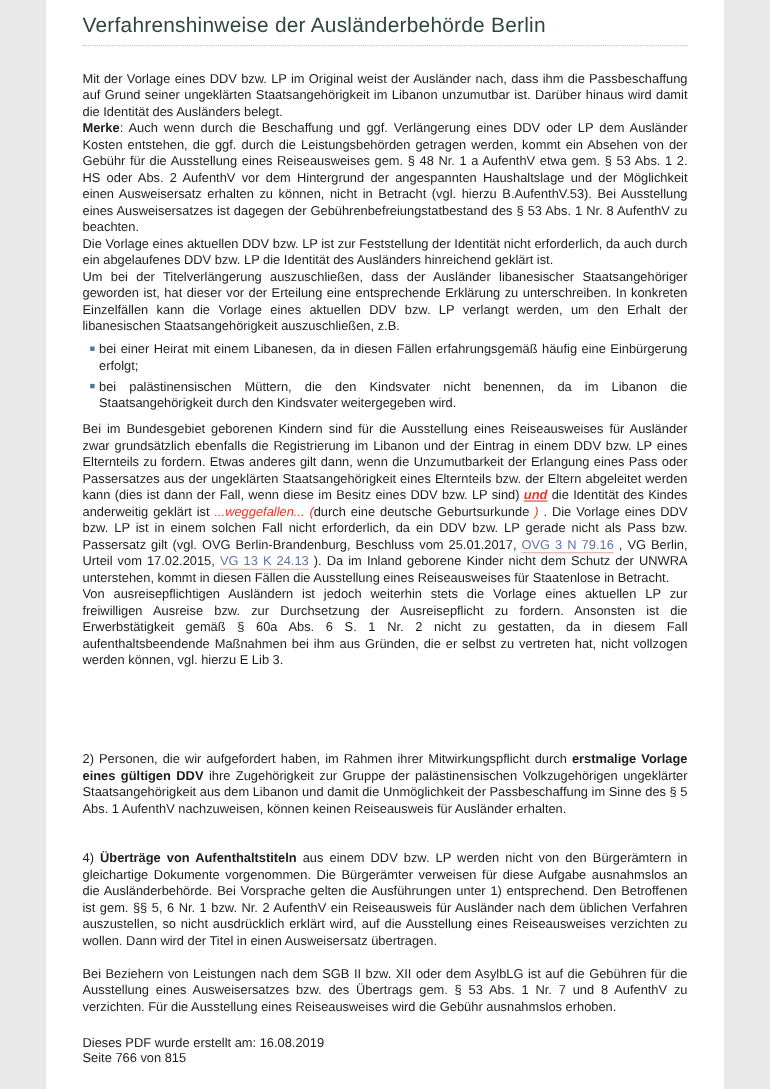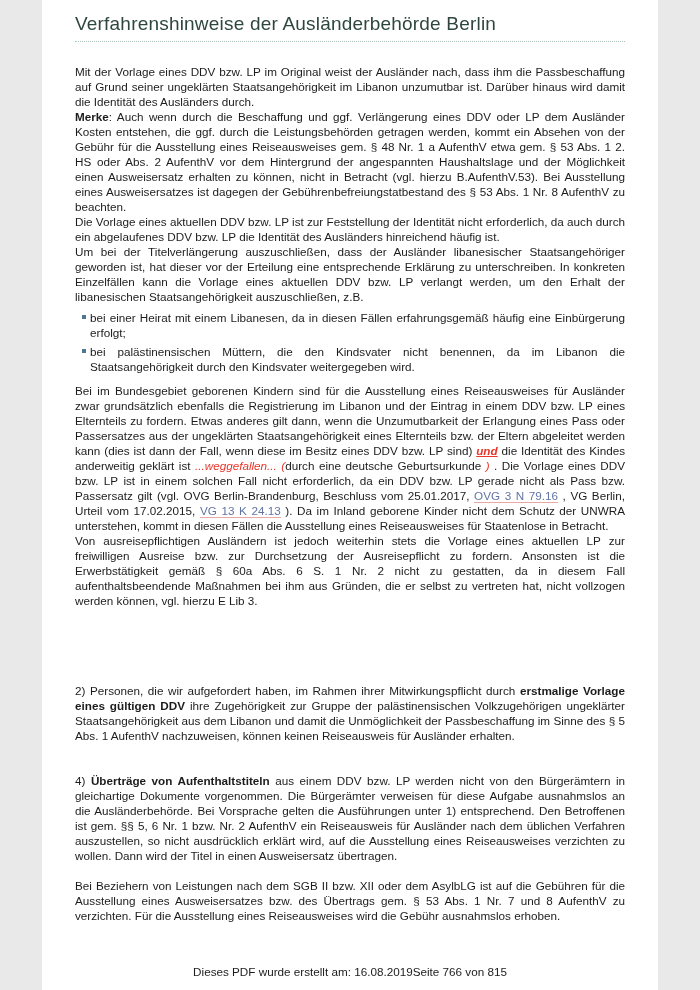--- a/index.html
+++ b/index.html
@@ -57,38 +57,39 @@
   .bullet-marker{
     position:absolute;
     left:7px;top:5px;
     width:4px;height:4px;
     background:var(--c-bullet,#4f7791);
     display:inline-block;
   }
   .footer{
     position:absolute;
     left:33px;right:33px;
-    bottom:12px;
+    bottom:22px;
     display:flex;
     justify-content:center;
     font-size:11.7px;
     color:#1c1c1c;
+    flex-direction:column;
   }
 </style>
 </head>
 <body>
 
 <div class="page">
   <h1 class="title">Verfahrenshinweise der Ausländerbehörde Berlin</h1>
   <div class="rule"></div>
   <div class="doc-body" id="doc-body">
       <div class="gap" style="height: 15px;"></div>
-      <p class="para"><span class="seg-plain">Mit der Vorlage eines DDV bzw. LP im Original weist der Ausländer nach, dass ihm die Passbeschaffung auf Grund seiner ungeklärten Staatsangehörigkeit im Libanon unzumutbar ist. Darüber hinaus wird damit die Identität des Ausländers durch.</span></p>
+      <p class="para"><span class="seg-plain">Mit der Vorlage eines DDV bzw. LP im Original weist der Ausländer nach, dass ihm die Passbeschaffung auf Grund seiner ungeklärten Staatsangehörigkeit im Libanon unzumutbar ist. Darüber hinaus wird damit die Identität des Ausländers belegt.</span></p>
       <p class="para"><span class="seg-bold">Merke</span><span class="seg-plain">: Auch wenn durch die Beschaffung und ggf. Verlängerung eines DDV oder LP dem Ausländer Kosten entstehen, die ggf. durch die Leistungsbehörden getragen werden, kommt ein Absehen von der Gebühr für die Ausstellung eines Reiseausweises gem. § 48 Nr. 1 a AufenthV etwa gem. § 53 Abs. 1 2. HS oder Abs. 2 AufenthV vor dem Hintergrund der angespannten Haushaltslage und der Möglichkeit einen Ausweisersatz erhalten zu können, nicht in Betracht (vgl. hierzu B.AufenthV.53). Bei Ausstellung eines Ausweisersatzes ist dagegen der Gebührenbefreiungstatbestand des § 53 Abs. 1 Nr. 8 AufenthV zu beachten.</span></p>
-      <p class="para"><span class="seg-plain">Die Vorlage eines aktuellen DDV bzw. LP ist zur Feststellung der Identität nicht erforderlich, da auch durch ein abgelaufenes DDV bzw. LP die Identität des Ausländers hinreichend häufig ist.</span></p>
+      <p class="para"><span class="seg-plain">Die Vorlage eines aktuellen DDV bzw. LP ist zur Feststellung der Identität nicht erforderlich, da auch durch ein abgelaufenes DDV bzw. LP die Identität des Ausländers hinreichend geklärt ist.</span></p>
       <p class="para"><span class="seg-plain">Um bei der Titelverlängerung auszuschließen, dass der Ausländer libanesischer Staatsangehöriger geworden ist, hat dieser vor der Erteilung eine entsprechende Erklärung zu unterschreiben. In konkreten Einzelfällen kann die Vorlage eines aktuellen DDV bzw. LP verlangt werden, um den Erhalt der libanesischen Staatsangehörigkeit auszuschließen, z.B.</span></p>
       <div class="bullets">
         <div class="bullet-item"><span class="bullet-marker"></span><span>bei einer Heirat mit einem Libanesen, da in diesen Fällen erfahrungsgemäß häufig eine Einbürgerung erfolgt;</span></div>
         <div class="bullet-item"><span class="bullet-marker"></span><span>bei palästinensischen Müttern, die den Kindsvater nicht benennen, da im Libanon die Staatsangehörigkeit durch den Kindsvater weitergegeben wird.</span></div>
       </div>
       <p class="para"><span class="seg-plain">Bei im Bundesgebiet geborenen Kindern sind für die Ausstellung eines Reiseausweises für Ausländer zwar grundsätzlich ebenfalls die Registrierung im Libanon und der Eintrag in einem DDV bzw. LP eines Elternteils zu fordern. Etwas anderes gilt dann, wenn die Unzumutbarkeit der Erlangung eines Pass oder Passersatzes aus der ungeklärten Staatsangehörigkeit eines Elternteils bzw. der Eltern abgeleitet werden kann (dies ist dann der Fall, wenn diese im Besitz eines DDV bzw. LP sind) </span><span class="seg-rbi">und</span><span class="seg-plain"> die Identität des Kindes anderweitig geklärt ist </span><span class="seg-ri">...weggefallen... (</span><span class="seg-plain">durch eine deutsche Geburtsurkunde </span><span class="seg-ri">)</span><span class="seg-plain"> . Die Vorlage eines DDV bzw. LP ist in einem solchen Fall nicht erforderlich, da ein DDV bzw. LP gerade nicht als Pass bzw. Passersatz gilt (vgl. OVG Berlin-Brandenburg, Beschluss vom 25.01.2017, </span><a class="seg-link">OVG 3 N 79.16</a><span class="seg-plain"> , VG Berlin, Urteil vom 17.02.2015, </span><a class="seg-link">VG 13 K 24.13</a><span class="seg-plain"> ). Da im Inland geborene Kinder nicht dem Schutz der UNWRA unterstehen, kommt in diesen Fällen die Ausstellung eines Reiseausweises für Staatenlose in Betracht.</span></p>
       <p class="para"><span class="seg-plain">Von ausreisepflichtigen Ausländern ist jedoch weiterhin stets die Vorlage eines aktuellen LP zur freiwilligen Ausreise bzw. zur Durchsetzung der Ausreisepflicht zu fordern. Ansonsten ist die Erwerbstätigkeit gemäß § 60a Abs. 6 S. 1 Nr. 2 nicht zu gestatten, da in diesem Fall aufenthaltsbeendende Maßnahmen bei ihm aus Gründen, die er selbst zu vertreten hat, nicht vollzogen werden können, vgl. hierzu E Lib 3.</span></p>
       <div class="gap" style="height: 45px;"></div>
       <div class="gap" style="height: 30px;"></div>
       <p class="para"><span class="seg-plain">2) Personen, die wir aufgefordert haben, im Rahmen ihrer Mitwirkungspflicht durch </span><span class="seg-bold">erstmalige Vorlage eines gültigen DDV</span><span class="seg-plain"> ihre Zugehörigkeit zur Gruppe der palästinensischen Volkzugehörigen ungeklärter Staatsangehörigkeit aus dem Libanon und damit die Unmöglichkeit der Passbeschaffung im Sinne des § 5 Abs. 1 AufenthV nachzuweisen, können keinen Reiseausweis für Ausländer erhalten.</span></p>

